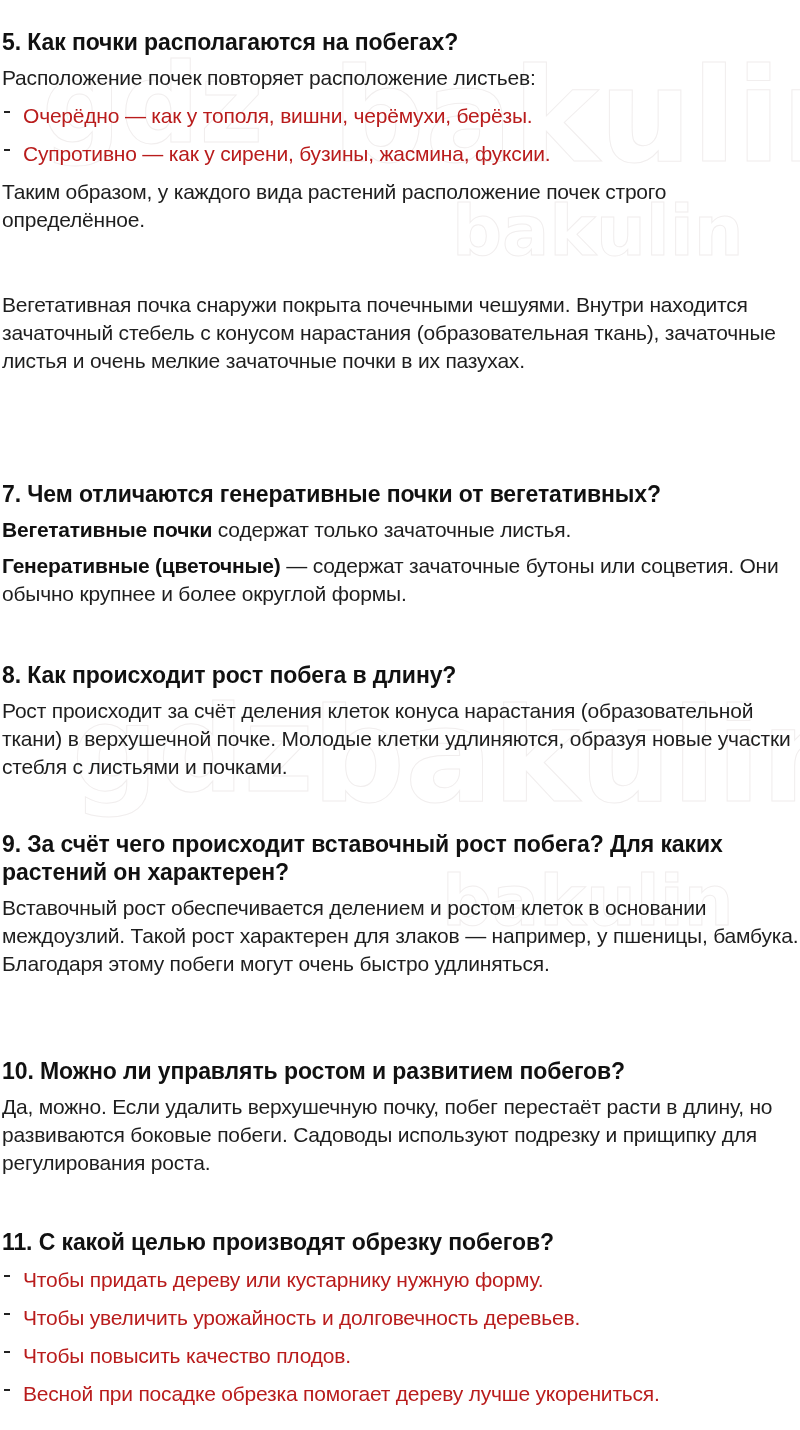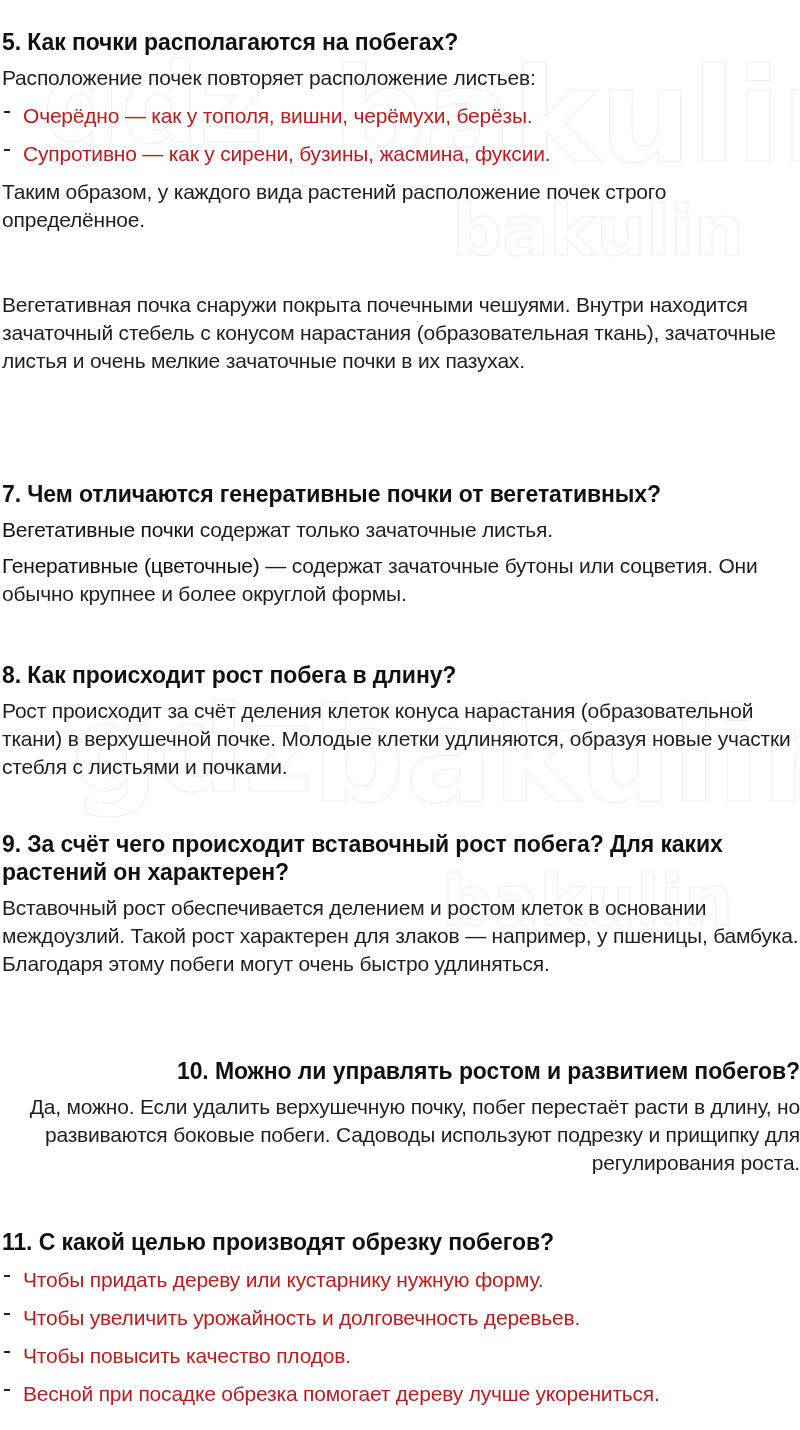--- a/index.html
+++ b/index.html
@@ -23,21 +23,21 @@
     .para {
       font-size: 21px; line-height: 28px; margin: 0; color: #1e1e1e;
       letter-spacing: -0.2px;
     }
     .gap { height: 8px; }
     .bullet { display: flex; font-size: 21px; line-height: 28px; color: #b91c1c; margin-top: 10px; letter-spacing: -0.2px; }
     .bullet .dash { width: 21px; flex: none; position: relative; }
     .bullet .dash::before {
       content: ""; position: absolute; left: 2px; top: 9px; width: 6px; height: 2px; background: #222;
     }
-    b { font-weight: normal; color: #111; }
+    b { font-weight: bold; color: #111; }
   </style>
 </head>
 <body>
 
 <div class="watermark">
   <div class="wm-text" style="left:30px;top:40px;font-size:110px;">gdz</div>
   <div class="wm-text" style="left:320px;top:40px;font-size:130px;">bakulin</div>
   <div class="wm-text" style="left:440px;top:190px;font-size:70px;">bakulin</div>
   <div class="wm-text" style="left:60px;top:680px;font-size:120px;">gdz</div>
   <div class="wm-text" style="left:300px;top:680px;font-size:130px;">bakulin</div>
@@ -80,21 +80,21 @@
     <div class="gap"></div>
     <p class="para">Рост происходит за счёт деления клеток конуса нарастания (образовательной ткани) в верхушечной почке. Молодые клетки удлиняются, образуя новые участки стебля с листьями и почками.</p>
   </div>
 
   <div class="section" style="top:830px;">
     <h3 class="q-title">9. За счёт чего происходит вставочный рост побега? Для каких растений он характерен?</h3>
     <div class="gap"></div>
     <p class="para">Вставочный рост обеспечивается делением и ростом клеток в основании междоузлий. Такой рост характерен для злаков — например, у пшеницы, бамбука. Благодаря этому побеги могут очень быстро удлиняться.</p>
   </div>
 
-  <div class="section" style="top:1057px;text-align:right;">
+  <div class="section" style="top:1057px;">
     <h3 class="q-title">10. Можно ли управлять ростом и развитием побегов?</h3>
     <div class="gap"></div>
     <p class="para">Да, можно. Если удалить верхушечную почку, побег перестаёт расти в длину, но развиваются боковые побеги. Садоводы используют подрезку и прищипку для регулирования роста.</p>
   </div>
 
   <div class="section" style="top:1228px;">
     <h3 class="q-title">11. С какой целью производят обрезку побегов?</h3>
     <div class="bullet">
         <span class="dash"></span>
         <span>Чтобы придать дереву или кустарнику нужную форму.</span>

